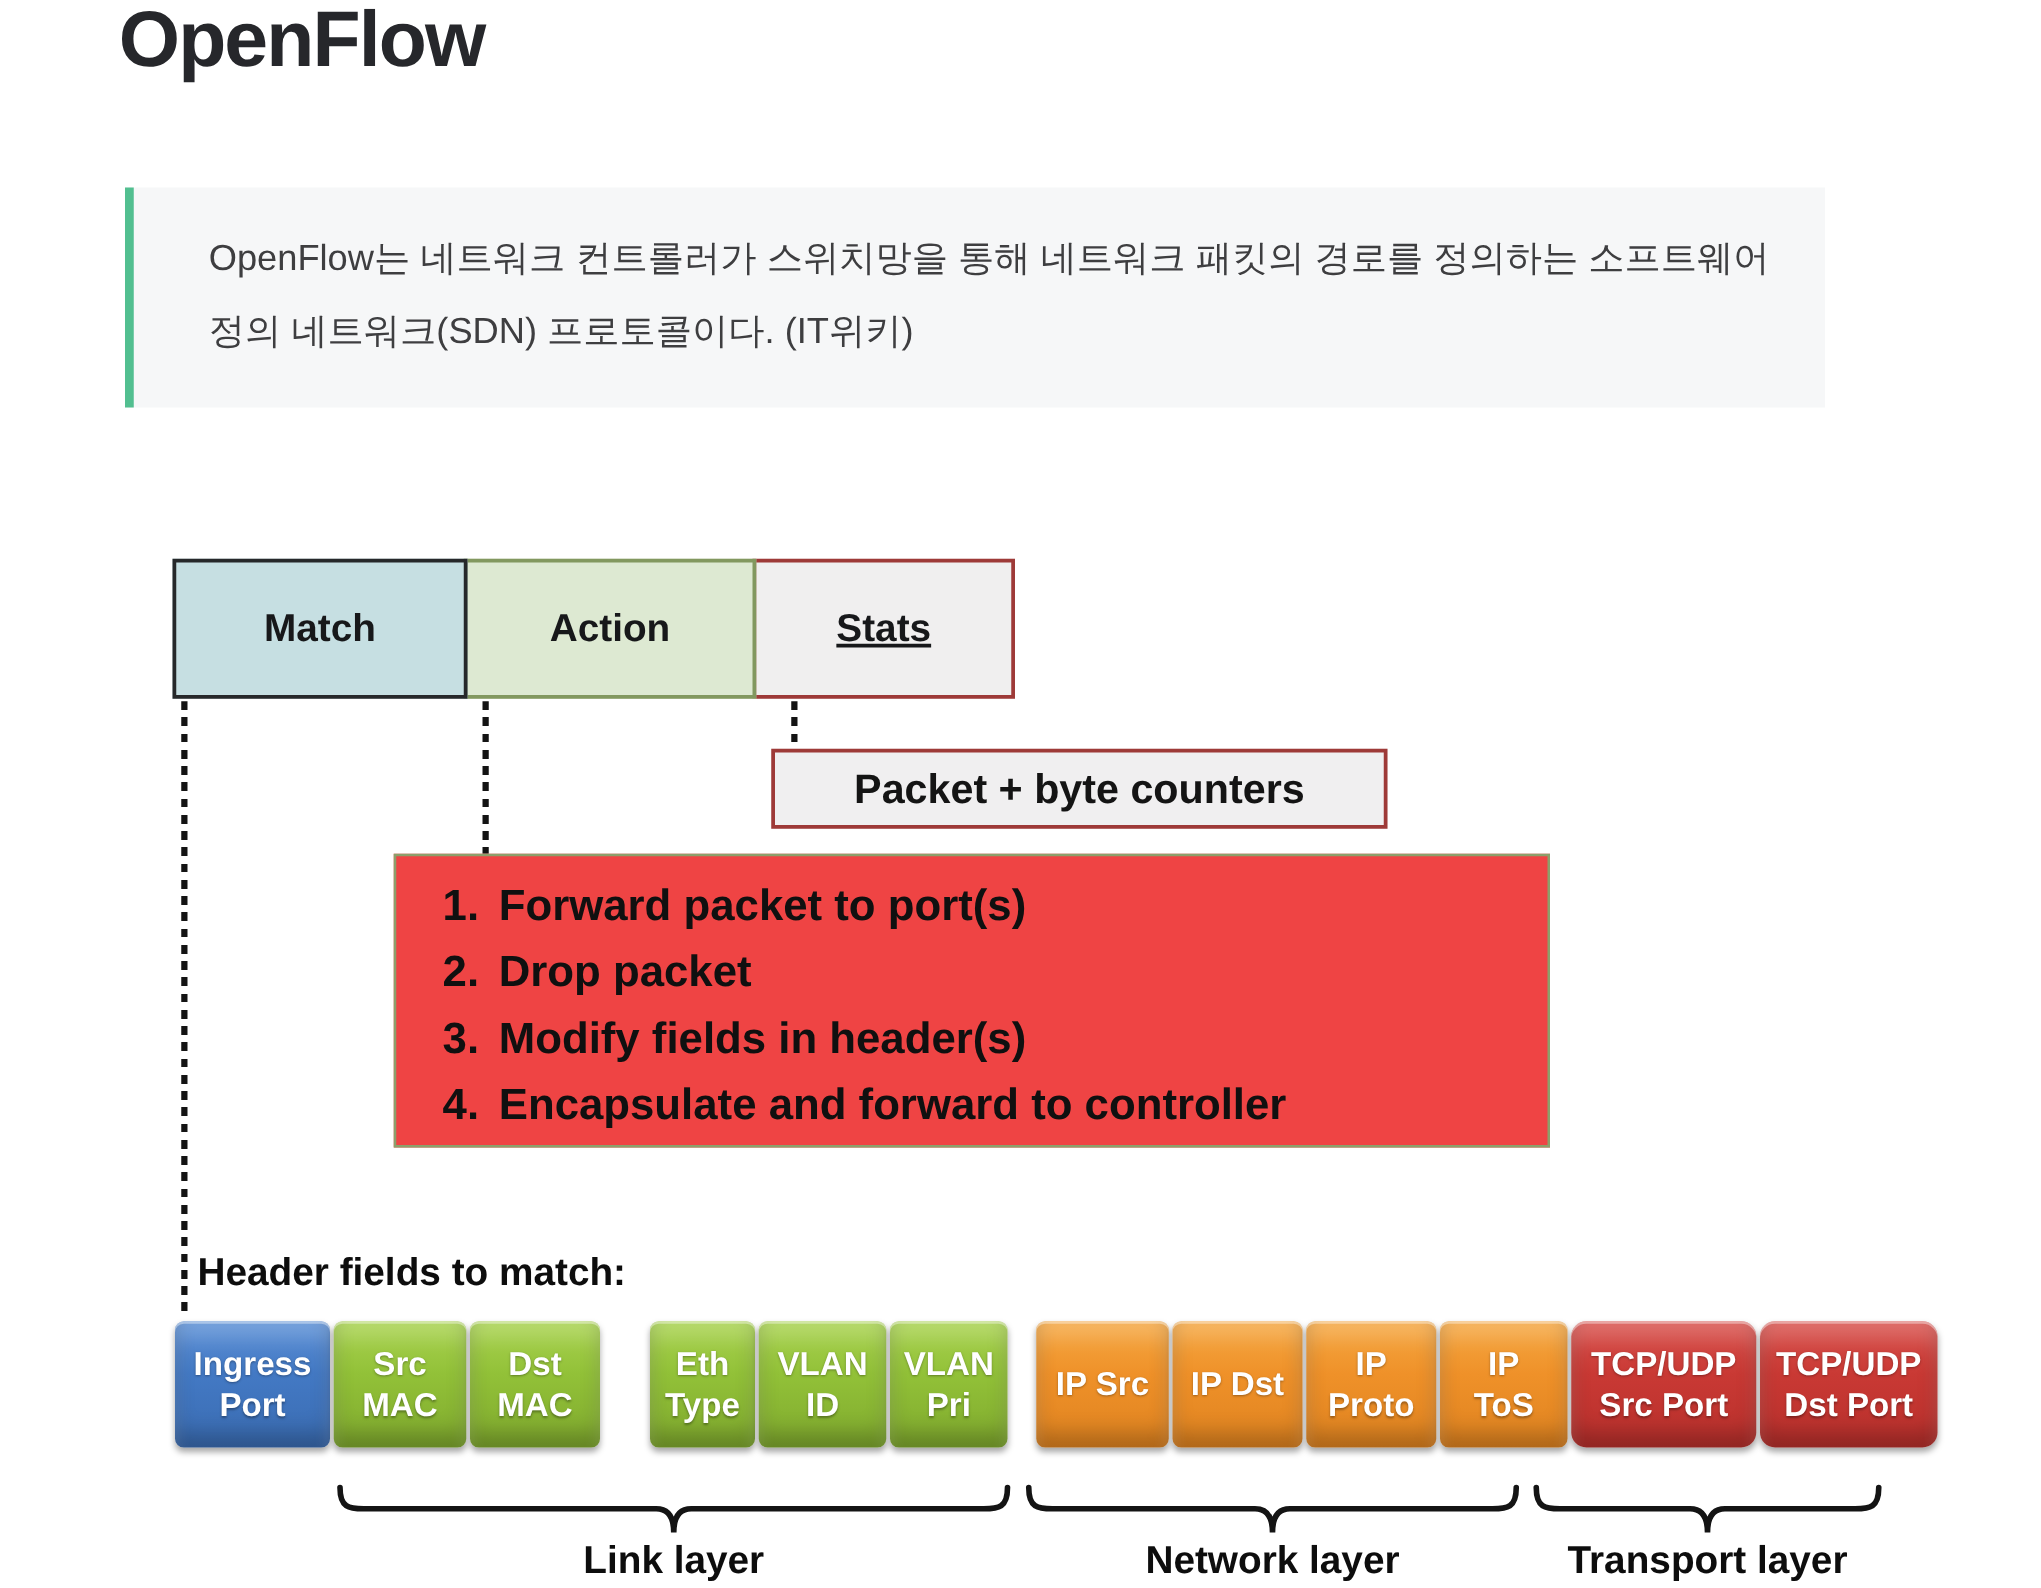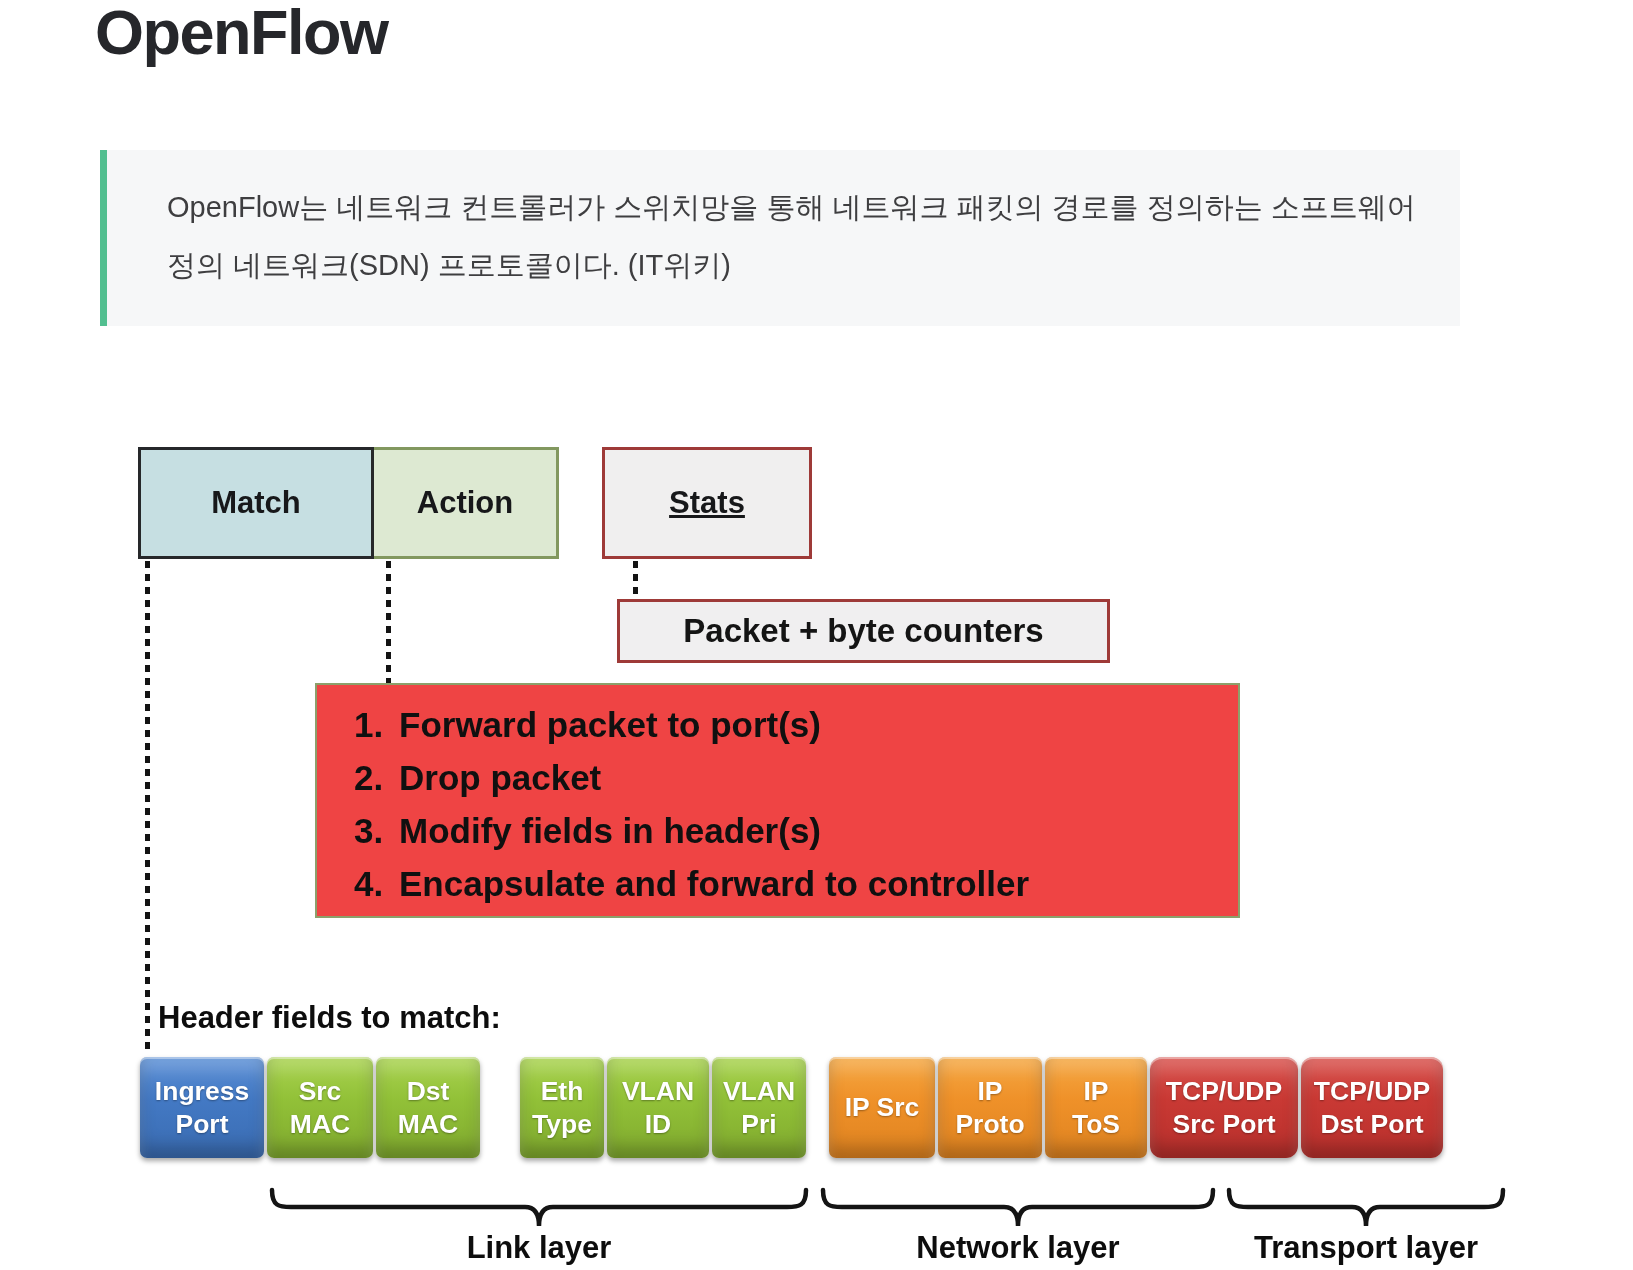--- a/index.html
+++ b/index.html
@@ -27,21 +27,21 @@
   }
 
   
   .flow-box {
     position:absolute; top:447px; height:112px; box-sizing:border-box;
     display:flex; align-items:center; justify-content:center;
     font-size:31px; font-weight:600; color:#17181a;
     border:3px solid #000;
   }
   .flow-box.match  { left:138px; width:236px; z-index:3; }
-  .flow-box.action { left:371px; width:188px; z-index:2;text-align:center; }
+  .flow-box.action { left:371px; width:234px; z-index:2;text-align:center; }
   .flow-box.stats  { left:602px; width:210px; z-index:1;text-decoration:underline; }
 
   
   .dotline {
     position:absolute; width:5px;
     background-image:repeating-linear-gradient(to bottom, #131313 0 7px, transparent 7px 13px);
   }
   .dot-match  { left:145px; top:561px; height:490px; }
   .dot-action { left:386px; top:561px; height:122px; }
   .dot-stats  { left:633px; top:561px; height:38px;  }
@@ -158,20 +158,23 @@
       <div class="field group-link" style="width: 102px;">
         <div>VLAN</div>
         <div>ID</div>
       </div>
       <div class="field group-link" style="width: 94px;">
         <div>VLAN</div>
         <div>Pri</div>
       </div>
       <div class="field group-network" style="width: 106px; margin-left: 20px;">
         <div>IP Src</div>
+      </div>
+      <div class="field group-network" style="width: 104px;">
+        <div>IP Dst</div>
       </div>
       <div class="field group-network" style="width: 104px;">
         <div>IP</div>
         <div>Proto</div>
       </div>
       <div class="field group-network" style="width: 102px;">
         <div>IP</div>
         <div>ToS</div>
       </div>
       <div class="field group-transport" style="width: 148px;">

